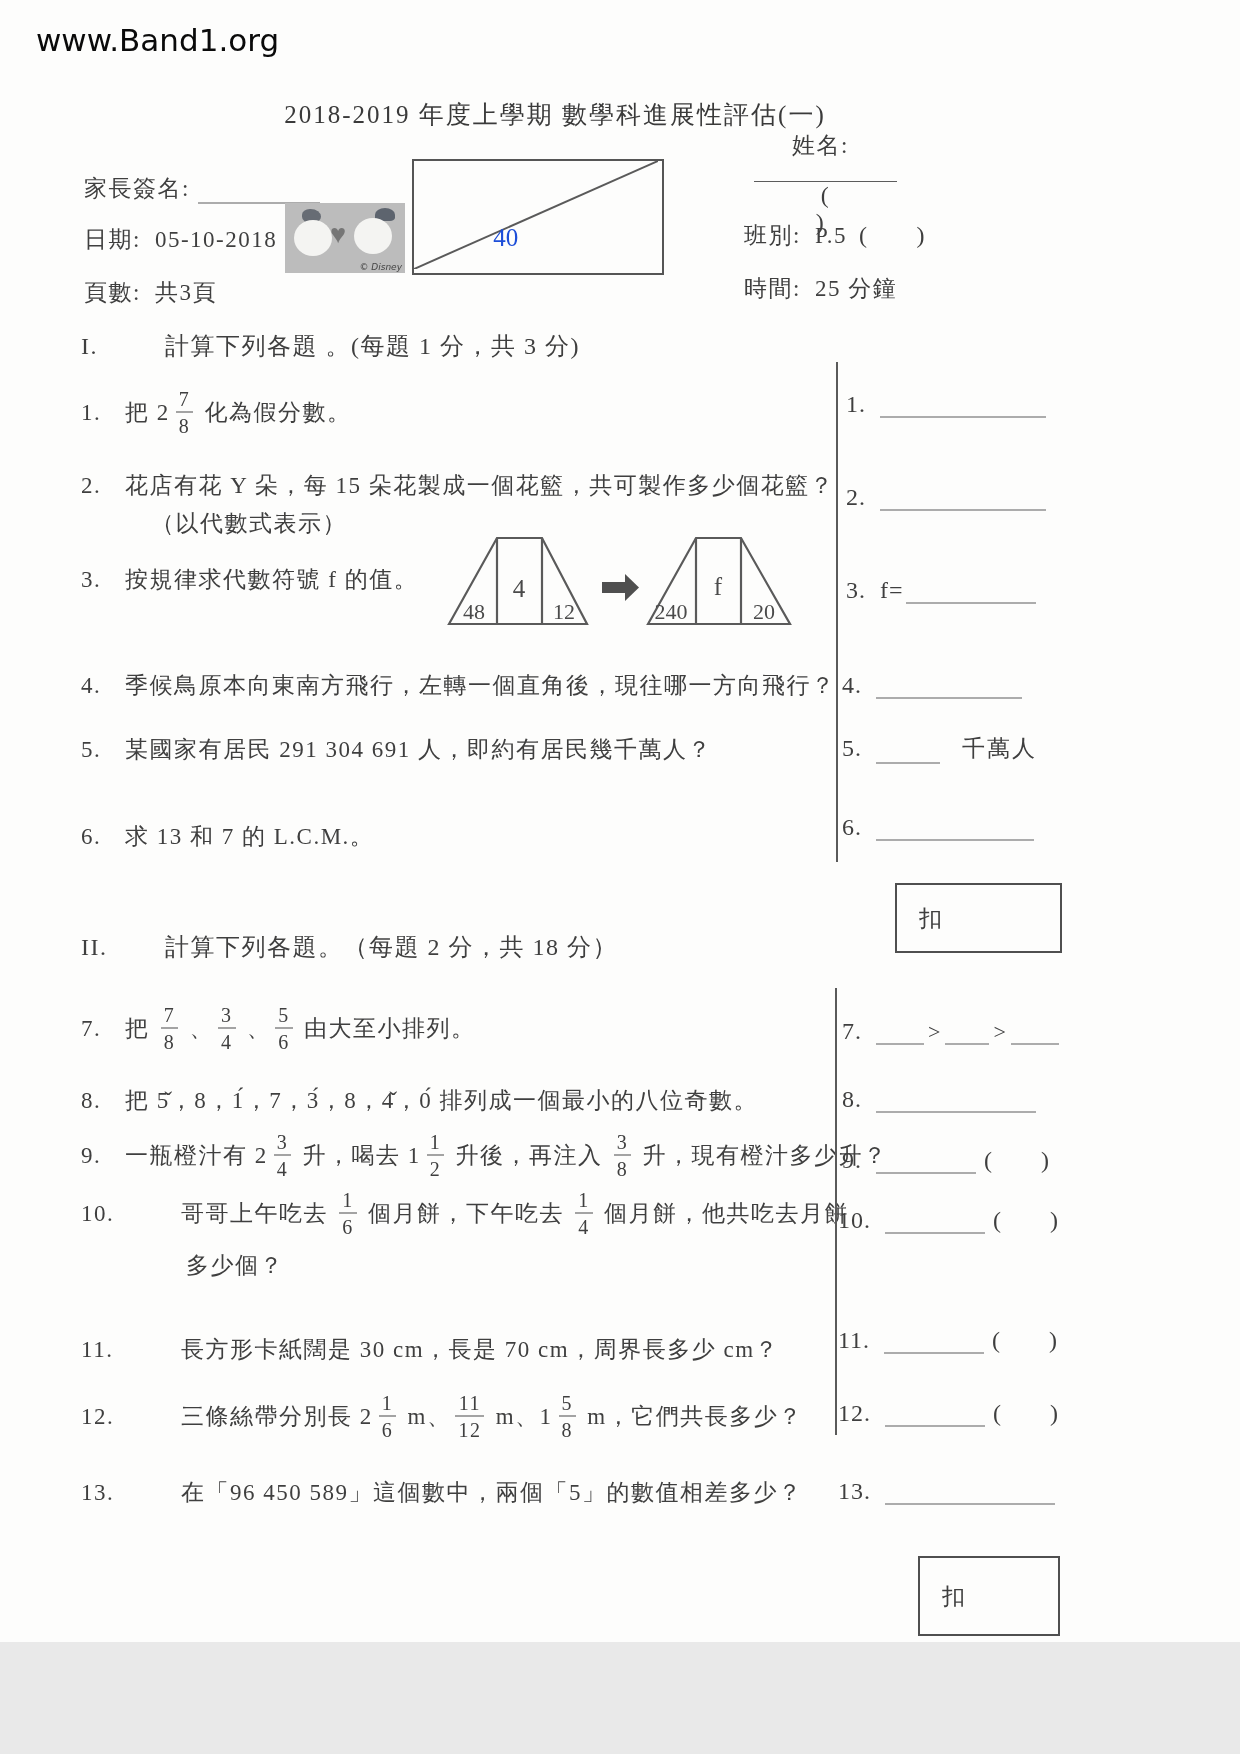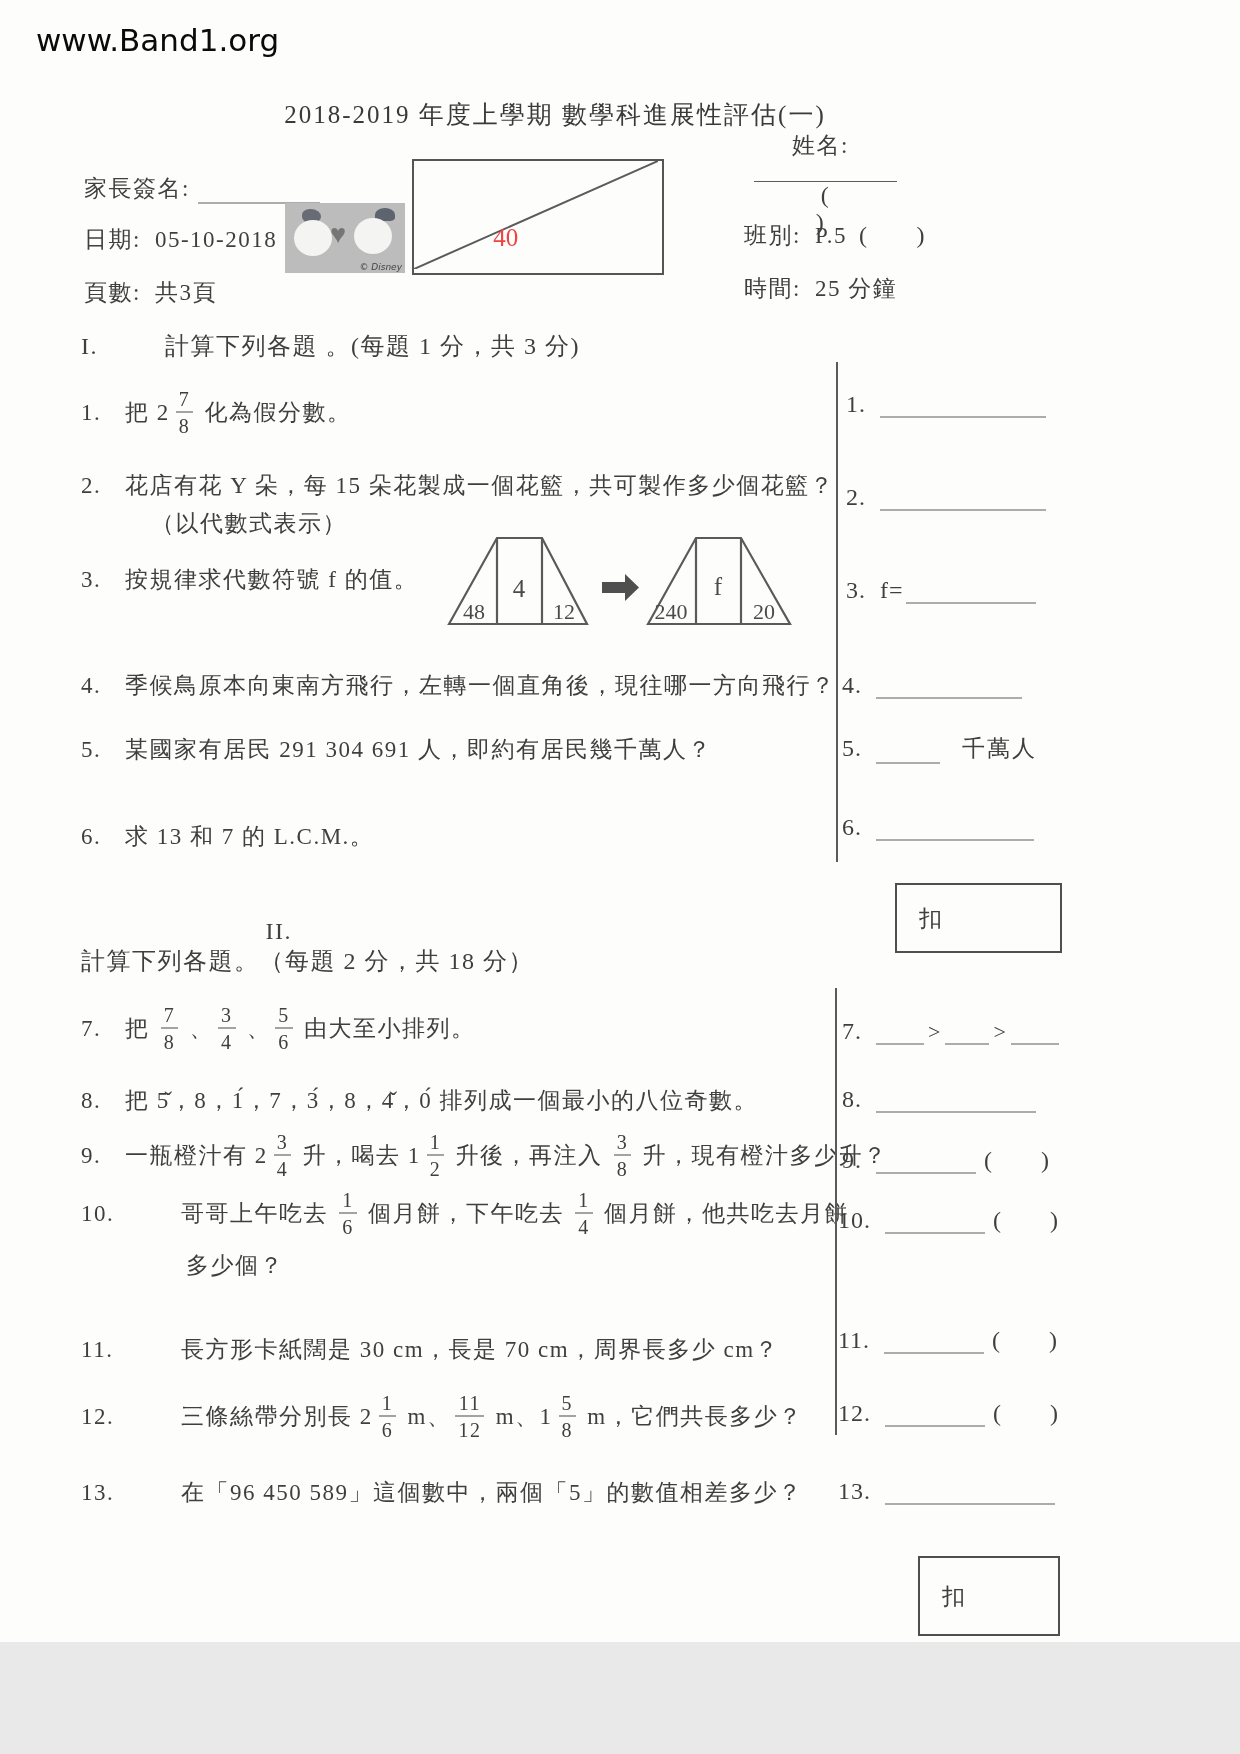--- a/index.html
+++ b/index.html
@@ -12,21 +12,21 @@
   .title{width:1110px;text-align:center;font-size:25px;letter-spacing:2px;color:#3a3a3a;}
   .hdr{font-size:23px;letter-spacing:1.5px;}
   .hdr .val{margin-left:14px;}
   .uline{display:inline-block;height:20px;border-bottom:1.4px solid #5c5c5c;align-self:flex-end;margin-bottom:0px;}
   .w44{width:44px}.w48{width:48px}.w64{width:64px}.w100{width:100px}.w122{width:122px}
   .w130{width:130px}.w143{width:143px}.w146{width:146px}.w158{width:158px}.w160{width:160px}
   .w166{width:166px}.w170{width:170px}
   .br{font-size:24px;margin:0 2px;}
   .brgap{display:inline-block;width:44px;}
   .scorebox{width:248px;height:112px;border:2.2px solid #555;}
-  .scoreval{position:absolute;left:32%;top:56%;font-size:25px;color:#ef4444;}
+  .scoreval{position:absolute;left:32%;top:56%;font-size:25px;color:#1d4ed8;}
   .disney{width:120px;height:70px;background:#bcbcbc;}
   .duck{position:absolute;width:38px;height:36px;background:#f4f4f2;border-radius:50%;}
   .duck-l{left:9px;top:17px}.duck-r{left:69px;top:15px}
   .bow{position:absolute;left:17px;top:6px;width:19px;height:14px;background:#676c74;border-radius:45% 60% 50% 50%;}
   .cap{position:absolute;left:90px;top:5px;width:20px;height:13px;background:#5d646e;border-radius:50% 50% 25% 25%;}
   .heart{position:absolute;left:45px;top:16px;font-size:27px;color:#767676;}
   .credit{position:absolute;right:3px;bottom:1px;font-size:9px;color:#454545;font-family:"DejaVu Sans",sans-serif;font-style:italic;}
   .sec{font-size:24px;letter-spacing:1.5px;}
   .sec .secno{display:inline-block;width:84px;}
   .q{font-size:23px;letter-spacing:1.5px;}
@@ -191,21 +191,21 @@
   </div>
   <div class="abs row ans vc" style="left:842px;top:827px;">
     <span class="ano">6.</span>
     <span class="uline w158"></span>
   </div>
 
   <div class="abs dbox" style="left:895px;top:883px;width:163px;height:66px;">
     <span class="lab">扣</span>
   </div>
 
-  <div class="abs row sec vc" style="left:81px;top:947px;flex-direction:column;">
+  <div class="abs row sec vc" style="left:81px;top:947px;">
     <span class="secno">II.</span>
     <span>計算下列各題。（每題 2 分，共 18 分）</span>
   </div>
 
   <div class="abs row q vc" style="left:81px;top:1028px;">
     <span class="qno qno1">7.</span>
     <span class="qtext"><span class="seg-text">把 </span><span class="frac-stack"><span class="num">7</span><span class="den">8</span></span><span class="seg-text"> 、</span><span class="frac-stack"><span class="num">3</span><span class="den">4</span></span><span class="seg-text"> 、</span><span class="frac-stack"><span class="num">5</span><span class="den">6</span></span><span class="seg-text"> 由大至小排列。</span></span>
   </div>
 
   <div class="abs row q vc" style="left:81px;top:1100px;">

